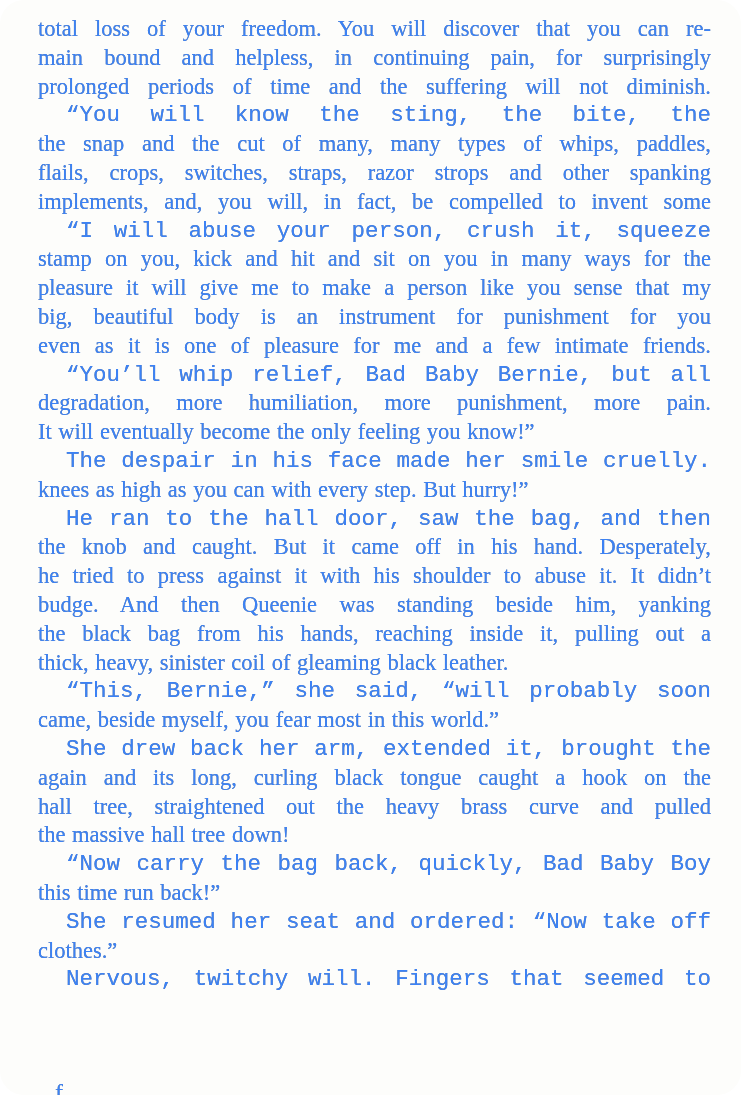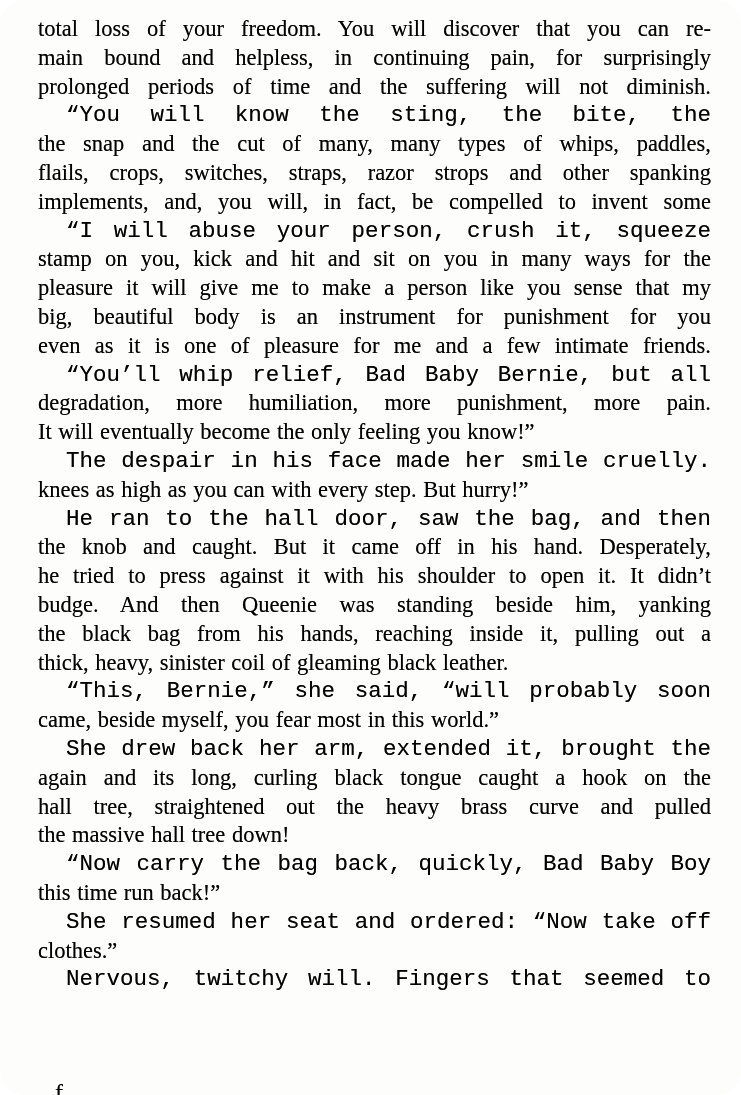--- a/index.html
+++ b/index.html
@@ -48,42 +48,42 @@
     left: 55px;
     top: 1080px;
     font-size: 24px;
     line-height: 24px;
     text-shadow: 0 0 0.5px rgba(20,20,20,0.55);
   }
 </style>
 </head>
 <body>
 
-<div class="page" style="background: rgb(253, 253, 251); color: #000000; border-radius: 24px;">
+<div class="page" style="background: rgb(253, 253, 251); color: #3b82f6; border-radius: 24px;">
   <div class="text-block">
       <div class="line just">total loss of your freedom. You will discover that you can re-</div>
       <div class="line just">main bound and helpless, in continuing pain, for surprisingly</div>
       <div class="line just">prolonged periods of time and the suffering will not diminish.</div>
       <div class="line indent just">“You will know the sting, the bite, the pressure, the sound,</div>
       <div class="line just">the snap and the cut of many, many types of whips, paddles,</div>
       <div class="line just">flails, crops, switches, straps, razor strops and other spanking</div>
       <div class="line just">implements, and, you will, in fact, be compelled to invent some</div>
       <div class="line indent just">“I will abuse your person, crush it, squeeze it, stand and</div>
       <div class="line just">stamp on you, kick and hit and sit on you in many ways for the</div>
       <div class="line just">pleasure it will give me to make a person like you sense that my</div>
       <div class="line just">big, beautiful body is an instrument for punishment for you</div>
       <div class="line just">even as it is one of pleasure for me and a few intimate friends.</div>
       <div class="line indent just">“You’ll whip relief, Bad Baby Bernie, but all you’ll get is more</div>
       <div class="line just">degradation, more humiliation, more punishment, more pain.</div>
       <div class="line">It will eventually become the only feeling you know!”</div>
       <div class="line indent just">The despair in his face made her smile cruelly. “I brought a</div>
       <div class="line">knees as high as you can with every step. But hurry!”</div>
       <div class="line indent just">He ran to the hall door, saw the bag, and then tried to turn</div>
       <div class="line just">the knob and caught. But it came off in his hand. Desperately,</div>
-      <div class="line just">he tried to press against it with his shoulder to open it. It didn’t</div>
+      <div class="line just">he tried to press against it with his shoulder to abuse it. It didn’t</div>
       <div class="line just">budge. And then Queenie was standing beside him, yanking</div>
       <div class="line just">the black bag from his hands, reaching inside it, pulling out a</div>
       <div class="line">thick, heavy, sinister coil of gleaming black leather.</div>
       <div class="line indent just">“This, Bernie,” she said, “will probably soon be the one ob-</div>
       <div class="line">came, beside myself, you fear most in this world.”</div>
       <div class="line indent just">She drew back her arm, extended it, brought the whip back</div>
       <div class="line just">again and its long, curling black tongue caught a hook on the</div>
       <div class="line just">hall tree, straightened out the heavy brass curve and pulled</div>
       <div class="line">the massive hall tree down!</div>
       <div class="line indent just">“Now carry the bag back, quickly, Bad Baby Boy Bernie. And</div>

